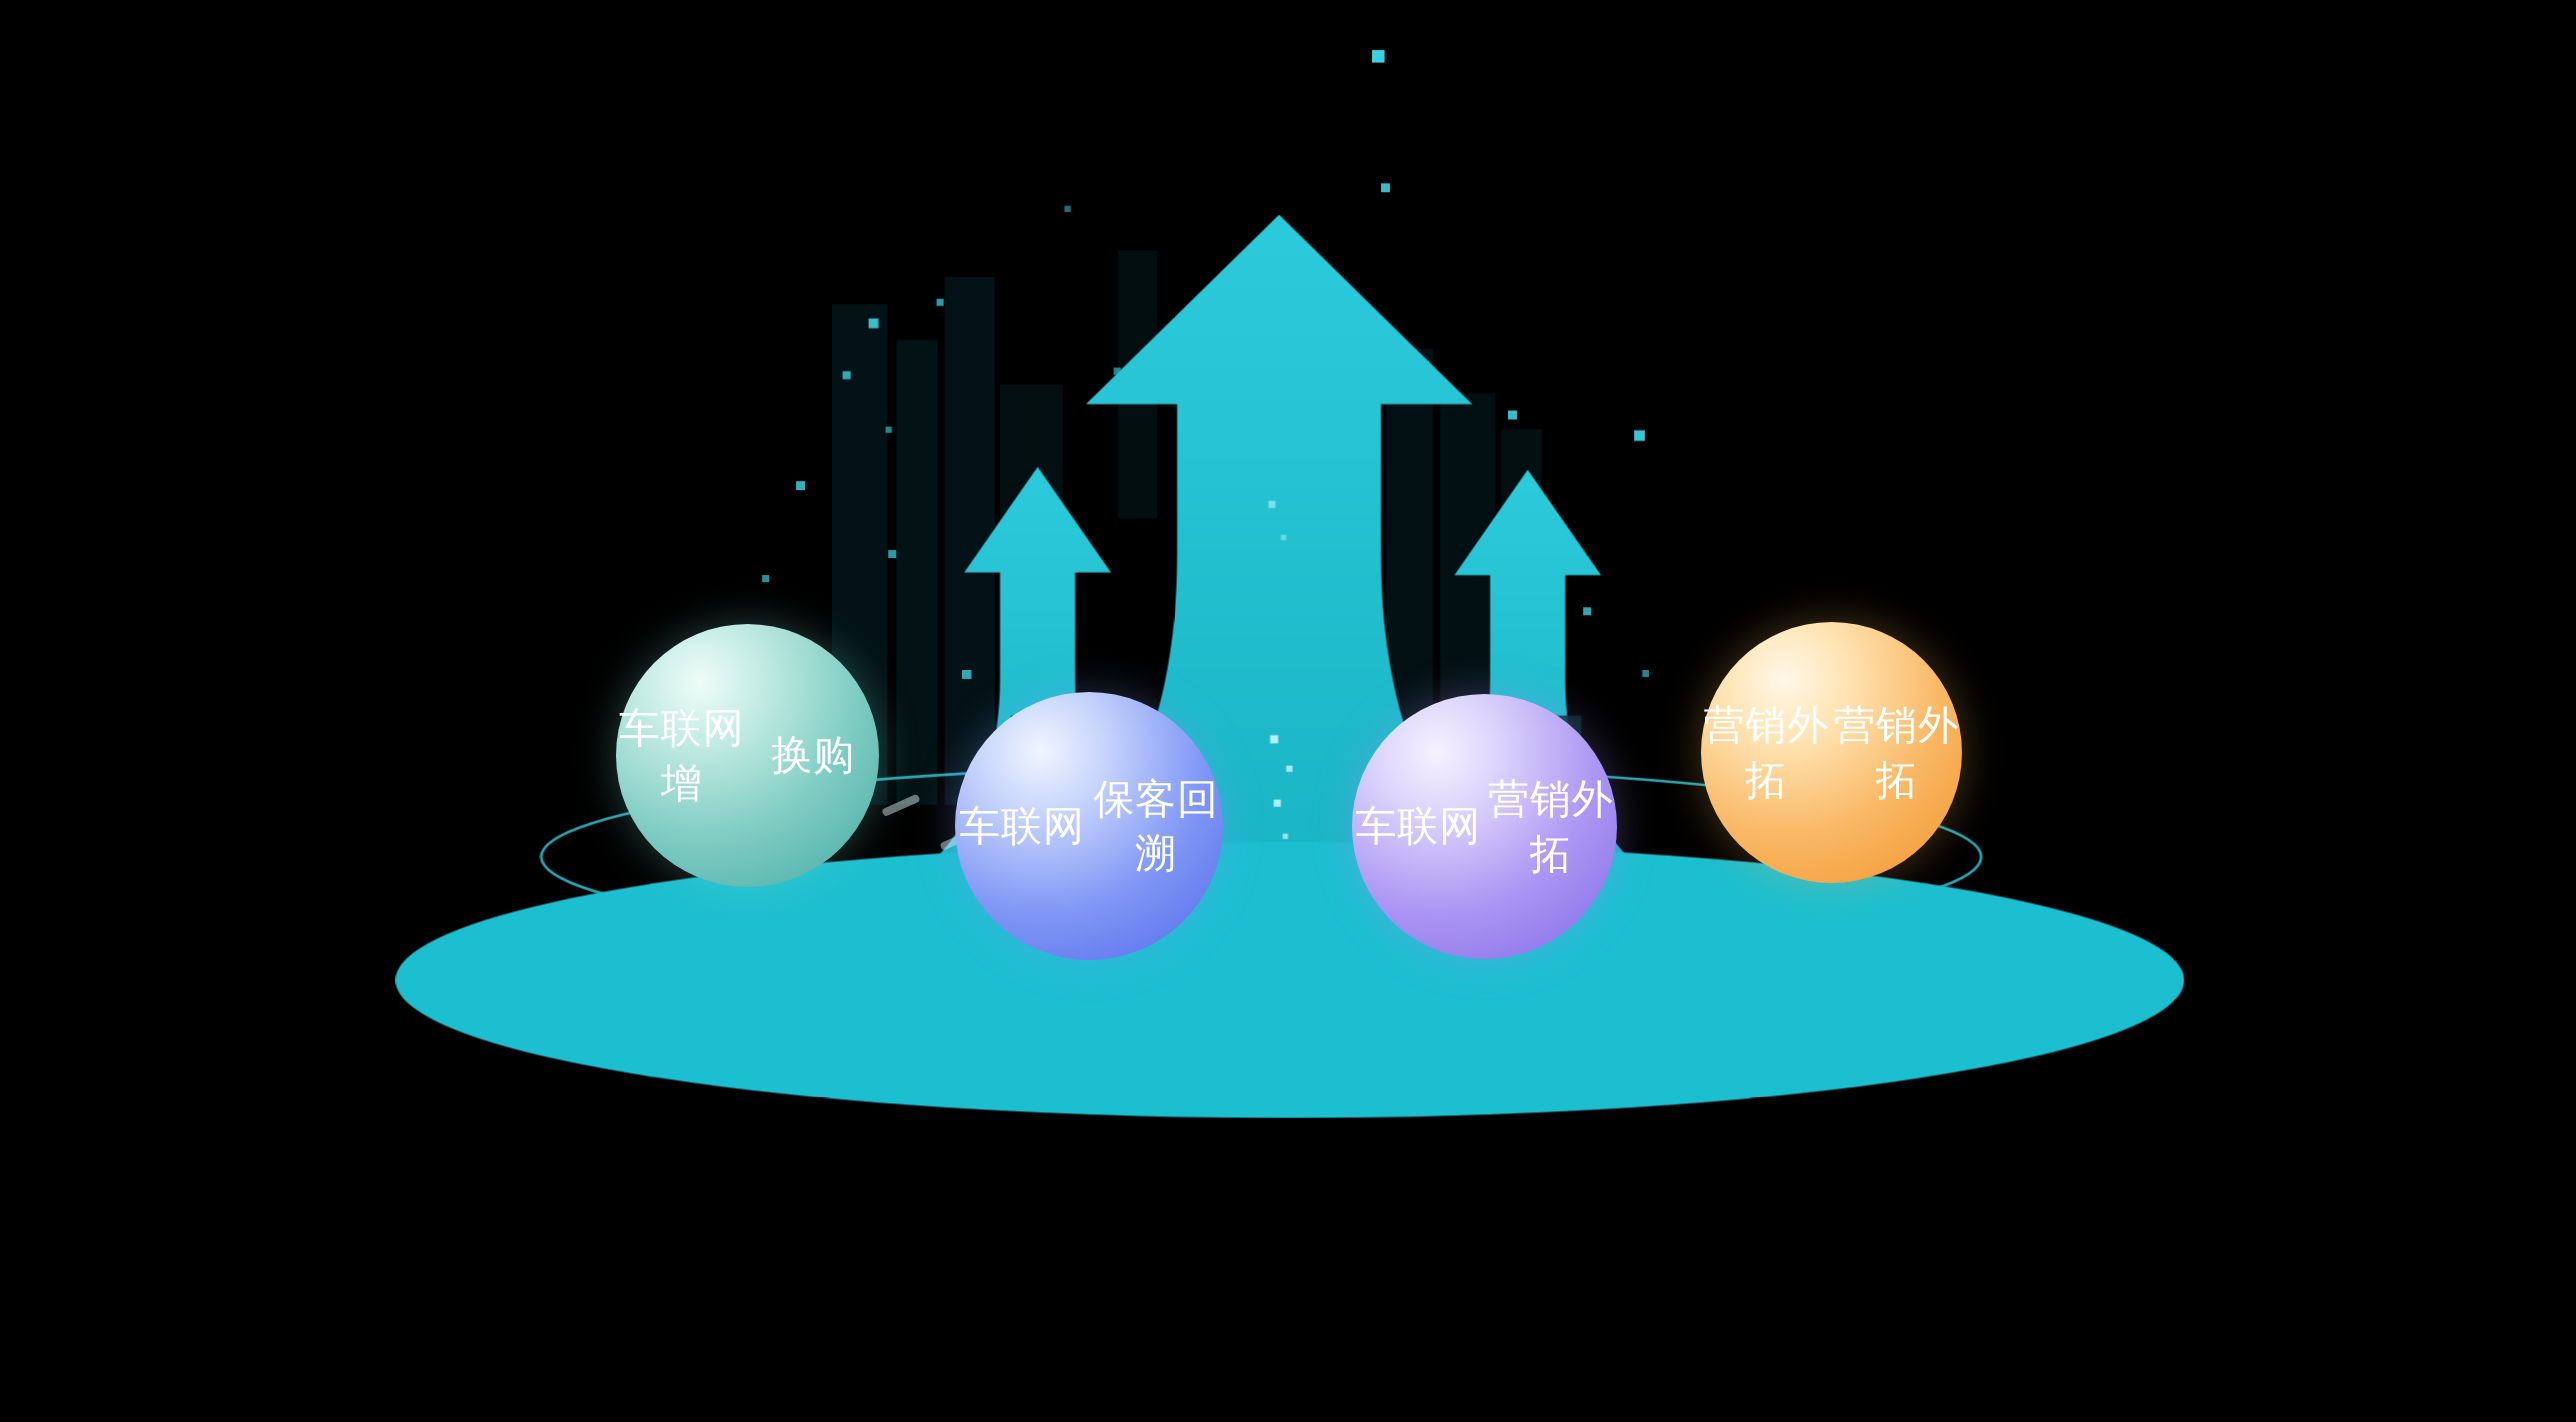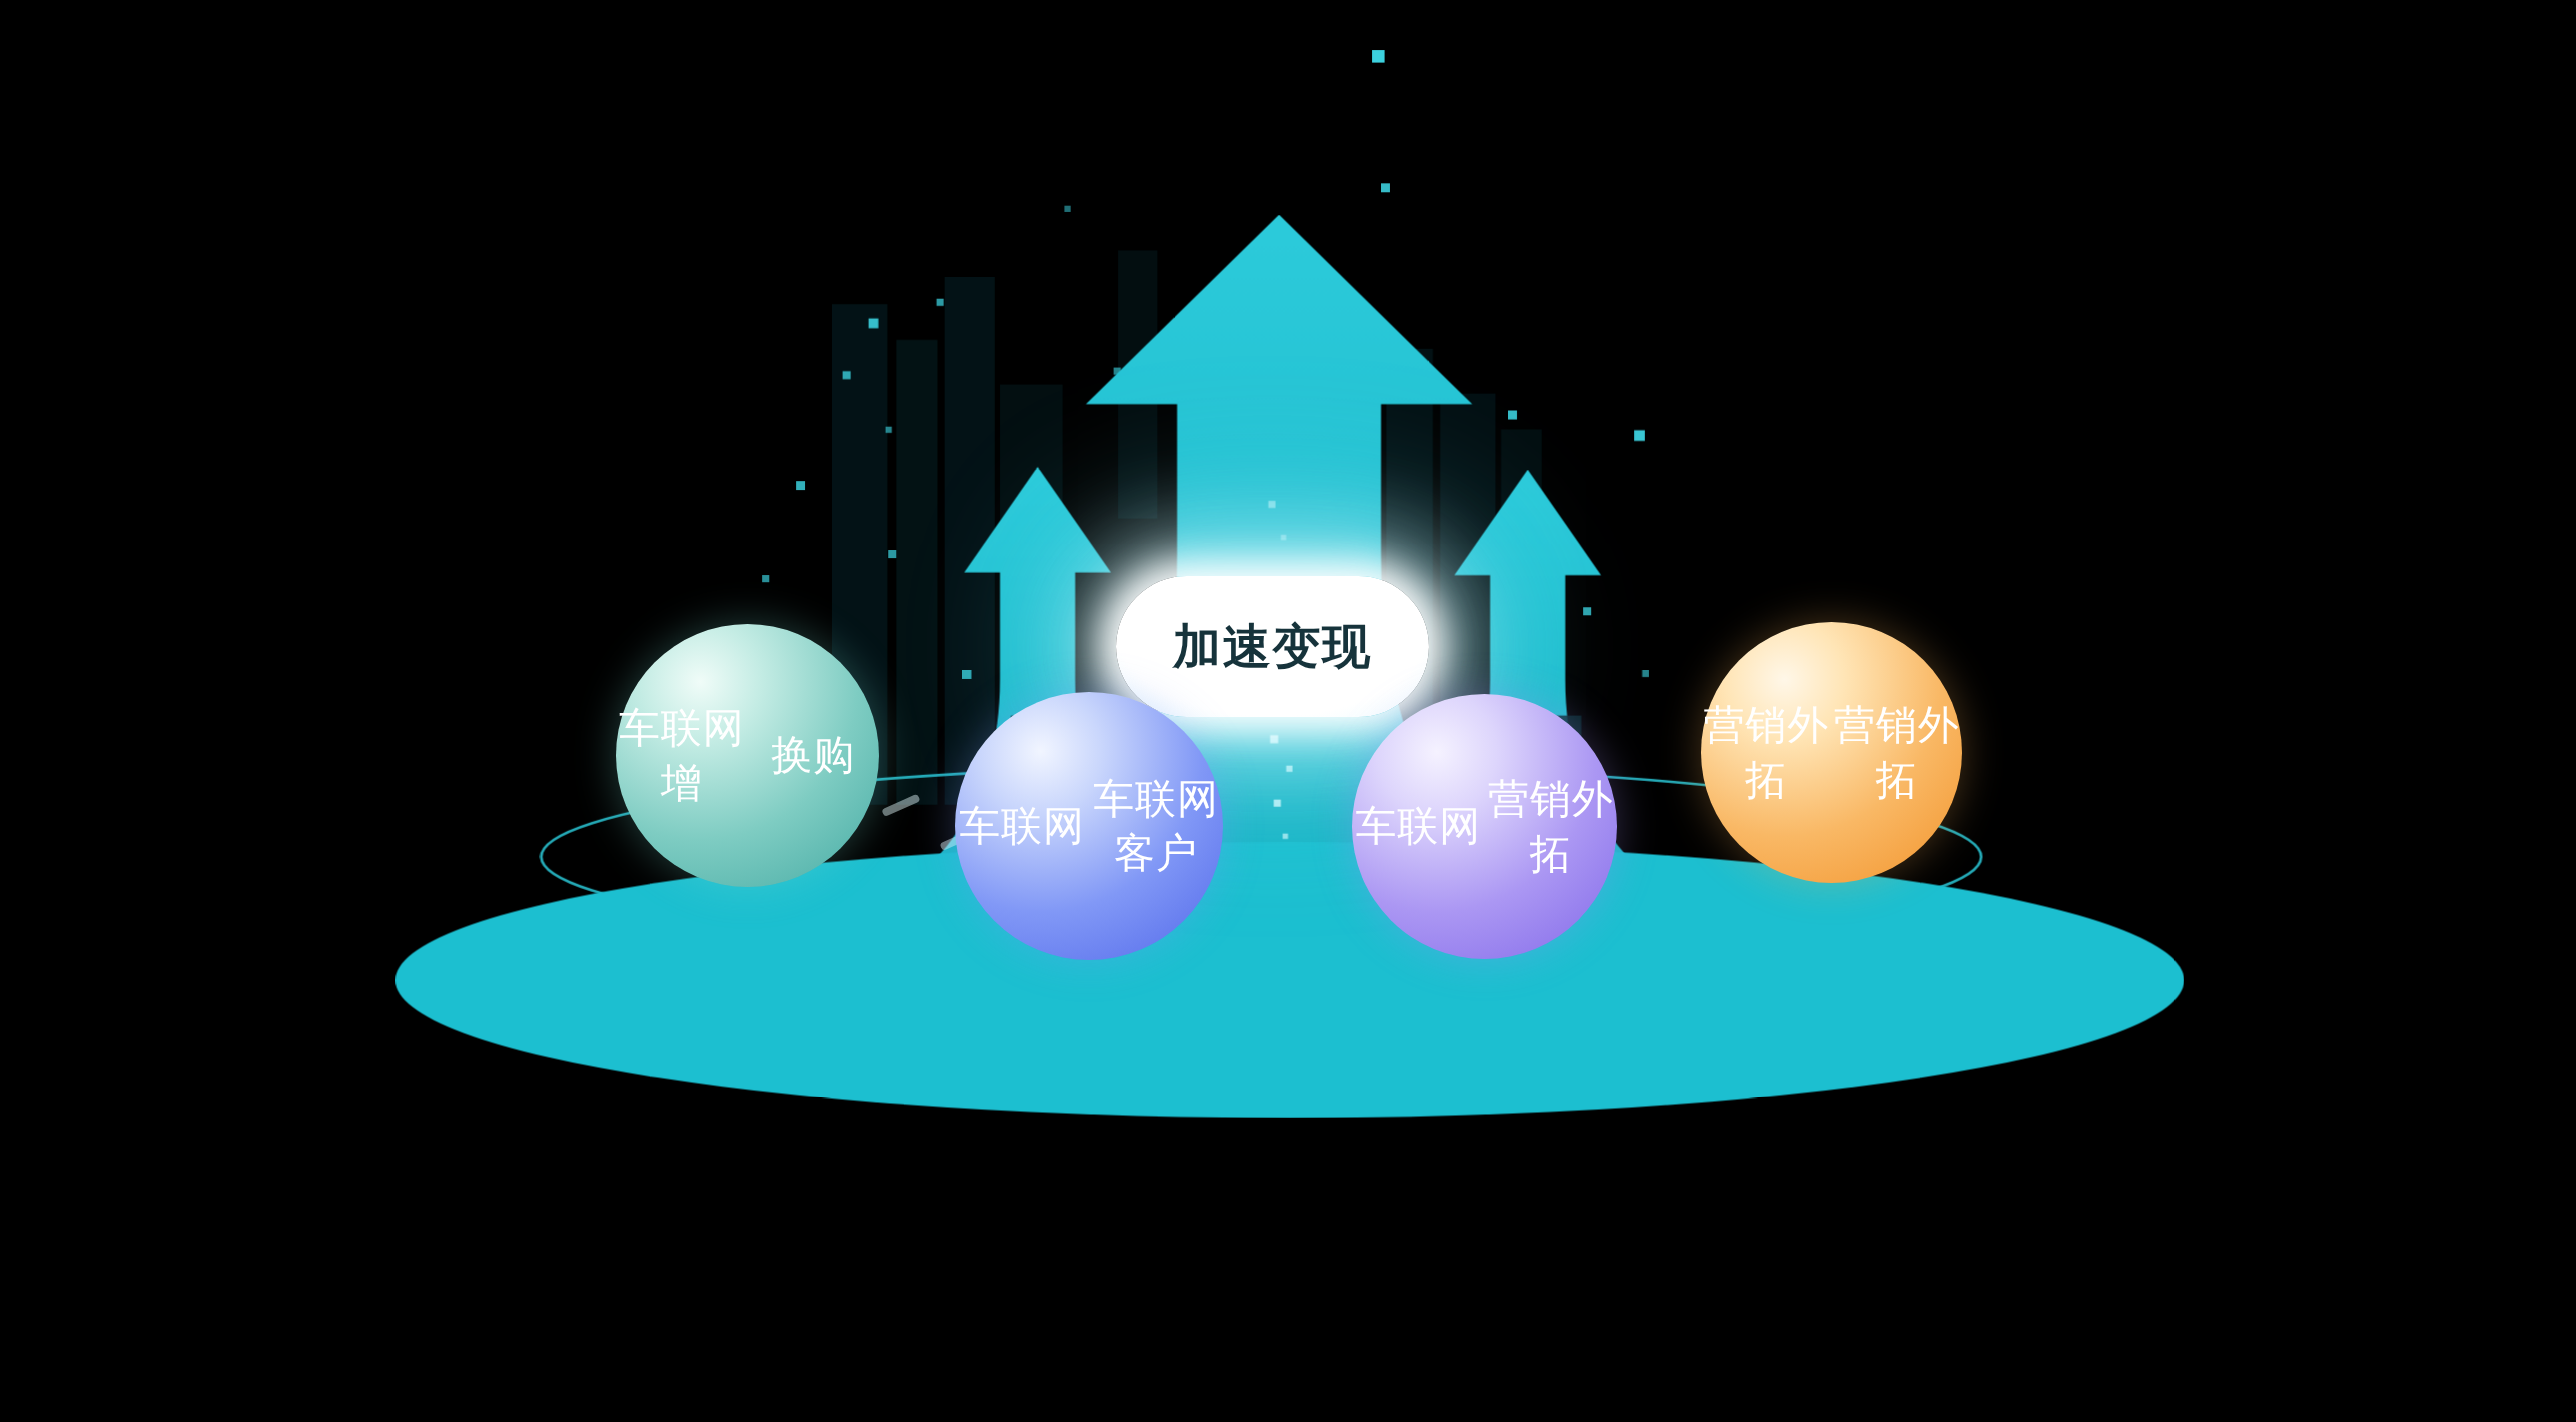--- a/index.html
+++ b/index.html
@@ -169,32 +169,29 @@
 
     <ellipse cx="1442" cy="1096" rx="1000" ry="154" fill="#1cbfd0"></ellipse>
 
     <g fill="#e8fdff" opacity="0.45">
       <rect x="920" y="858" width="44" height="9" rx="4" transform="rotate(-24 942 862)"></rect>
       <rect x="985" y="896" width="44" height="9" rx="4" transform="rotate(-24 1007 900)"></rect>
       <rect x="1050" y="934" width="44" height="9" rx="4" transform="rotate(-24 1072 938)"></rect>
     </g>
   </svg>
 
-  <div class="center-pill">
-    <span class="pill-text">加速变现</span>
-  </div>
 
   <div class="bubble bubble-teal">
     <div class="line">车联网增</div>
     <div class="line">换购</div>
   </div>
 
   <div class="bubble bubble-blue">
     <div class="line">车联网</div>
-    <div class="line">车联网客户</div>
+    <div class="line">保客回溯</div>
   </div>
 
   <div class="bubble bubble-purple">
     <div class="line">车联网</div>
     <div class="line">营销外拓</div>
   </div>
 
   <div class="bubble bubble-orange">
     <div class="line">营销外拓</div>
     <div class="line">营销外拓</div>

